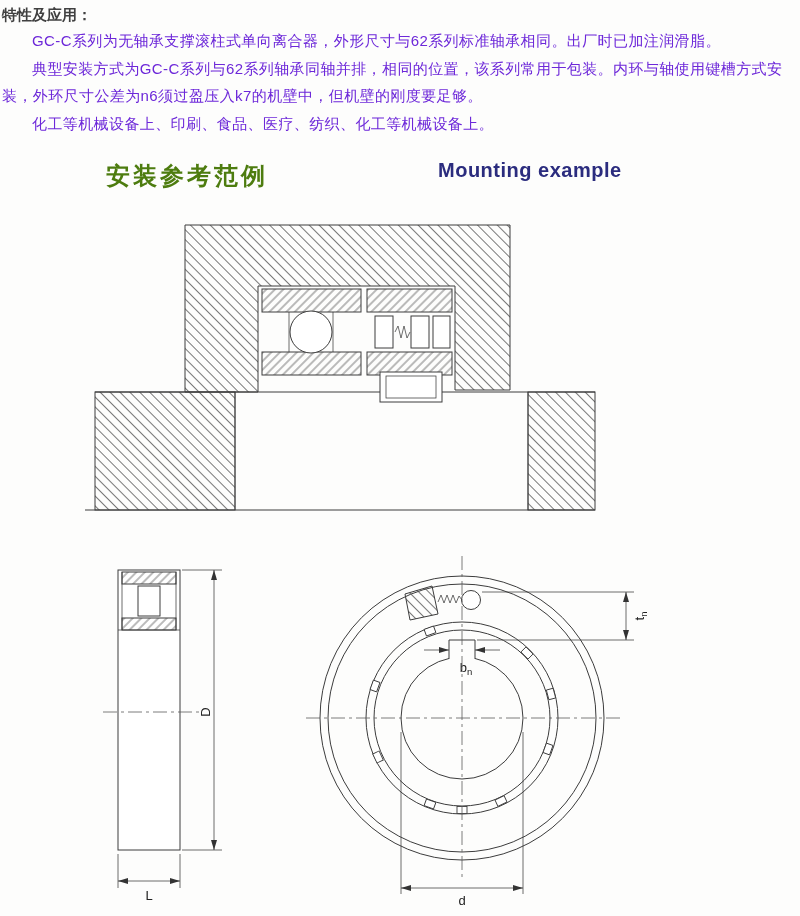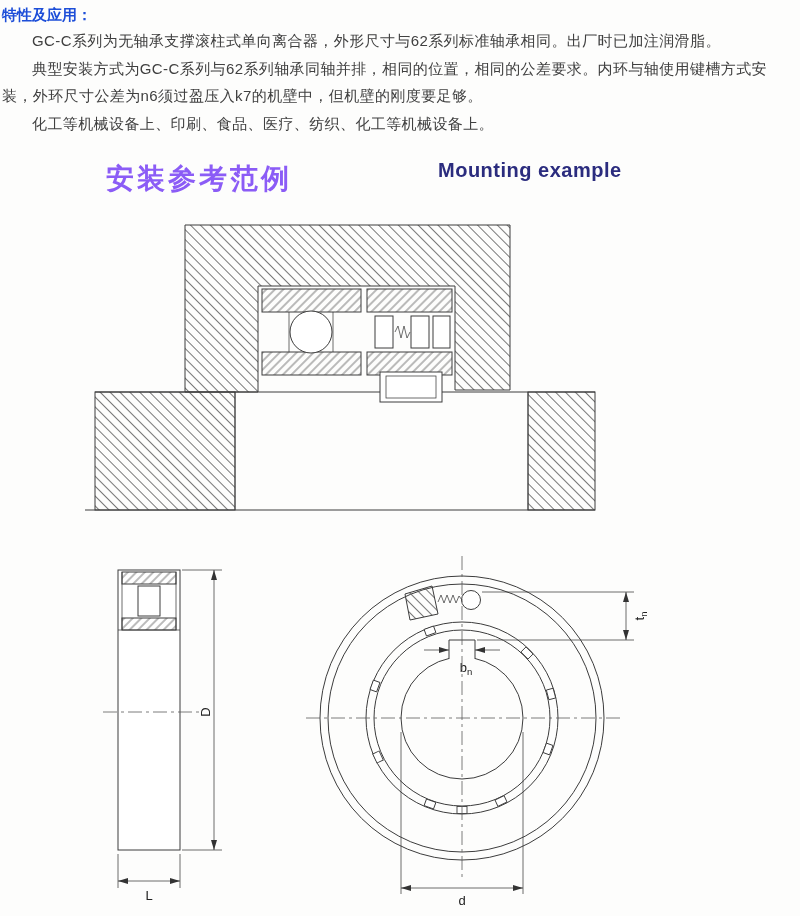--- a/index.html
+++ b/index.html
@@ -3,43 +3,43 @@
 <meta charset="utf-8">
 <style>
   html,body{margin:0;padding:0;}
   body{
     width:800px;height:916px;position:relative;overflow:hidden;
     background:#fdfdfc;
     font-family:"Liberation Sans","DejaVu Sans",sans-serif;
     color:#25255c;
   }
   .intro{padding:3px 6px 0 2px;}
-  .intro-title{font-size:15px;font-weight:bold;color:#1d4ed8;line-height:24px;}
-  .para{margin:0;font-size:15px;line-height:27.5px;text-indent:2em;letter-spacing:0.4px;color:#404040;}
-  .h-zh{position:absolute;left:106px;top:160px;font-size:28px;font-weight:bold;letter-spacing:3px;color:#8b5cf6;}
+  .intro-title{font-size:15px;font-weight:bold;color:#404040;line-height:24px;}
+  .para{margin:0;font-size:15px;line-height:27.5px;text-indent:2em;letter-spacing:0.4px;color:#6d28d9;}
+  .h-zh{position:absolute;left:106px;top:160px;font-size:24px;font-weight:bold;letter-spacing:3px;color:#4d7c0f;}
   .h-en{position:absolute;left:438px;top:159px;font-size:20px;font-weight:bold;letter-spacing:0.5px;color:#2b2c7e;}
   svg.drawing{position:absolute;left:0;top:200px;}
   .ln{stroke:#3c3c3c;stroke-width:1;fill:none}
   .lt{stroke:#3c3c3c;stroke-width:0.75;fill:none}
   .wh{fill:#ffffff;stroke:#3c3c3c;stroke-width:1}
   .hp{stroke:#3c3c3c;stroke-width:1}
   .roller{fill:#ffffff;stroke:#3c3c3c;stroke-width:0.9}
   .cl{stroke:#5a5a5a;stroke-width:0.8;fill:none;stroke-dasharray:14 4 3 4}
   .arr{fill:#333;stroke:none}
   .dim{font-family:"Liberation Sans","DejaVu Sans",sans-serif;font-size:13px;fill:#222}
 </style>
 </head>
 <body>
 
 <div class="page">
 
   <div class="intro">
     <div class="intro-title">特性及应用：</div>
     <p class="para">GC-C系列为无轴承支撑滚柱式单向离合器，外形尺寸与62系列标准轴承相同。出厂时已加注润滑脂。</p>
-    <p class="para">典型安装方式为GC-C系列与62系列轴承同轴并排，相同的位置，相同的公差要求。内环与轴使用键槽方式安装，外环尺寸公差为n6须过盈压入k7的机壁中，但机壁的刚度要足够。</p>
+    <p class="para">典型安装方式为GC-C系列与62系列轴承同轴并排，相同的位置，该系列常用于包装。内环与轴使用键槽方式安装，外环尺寸公差为n6须过盈压入k7的机壁中，但机壁的刚度要足够。</p>
     <p class="para">化工等机械设备上、印刷、食品、医疗、纺织、化工等机械设备上。</p>
   </div>
 
   <div class="h-zh">安装参考范例</div>
   <div class="h-en">Mounting example</div>
 
   <svg class="drawing" width="800" height="716" viewBox="0 200 800 716">
     <defs>
       <pattern id="h1" width="7" height="7" patternUnits="userSpaceOnUse" patternTransform="rotate(-45)">
         <line x1="3.5" y1="0" x2="3.5" y2="7" stroke="#555" stroke-width="0.8"></line>

